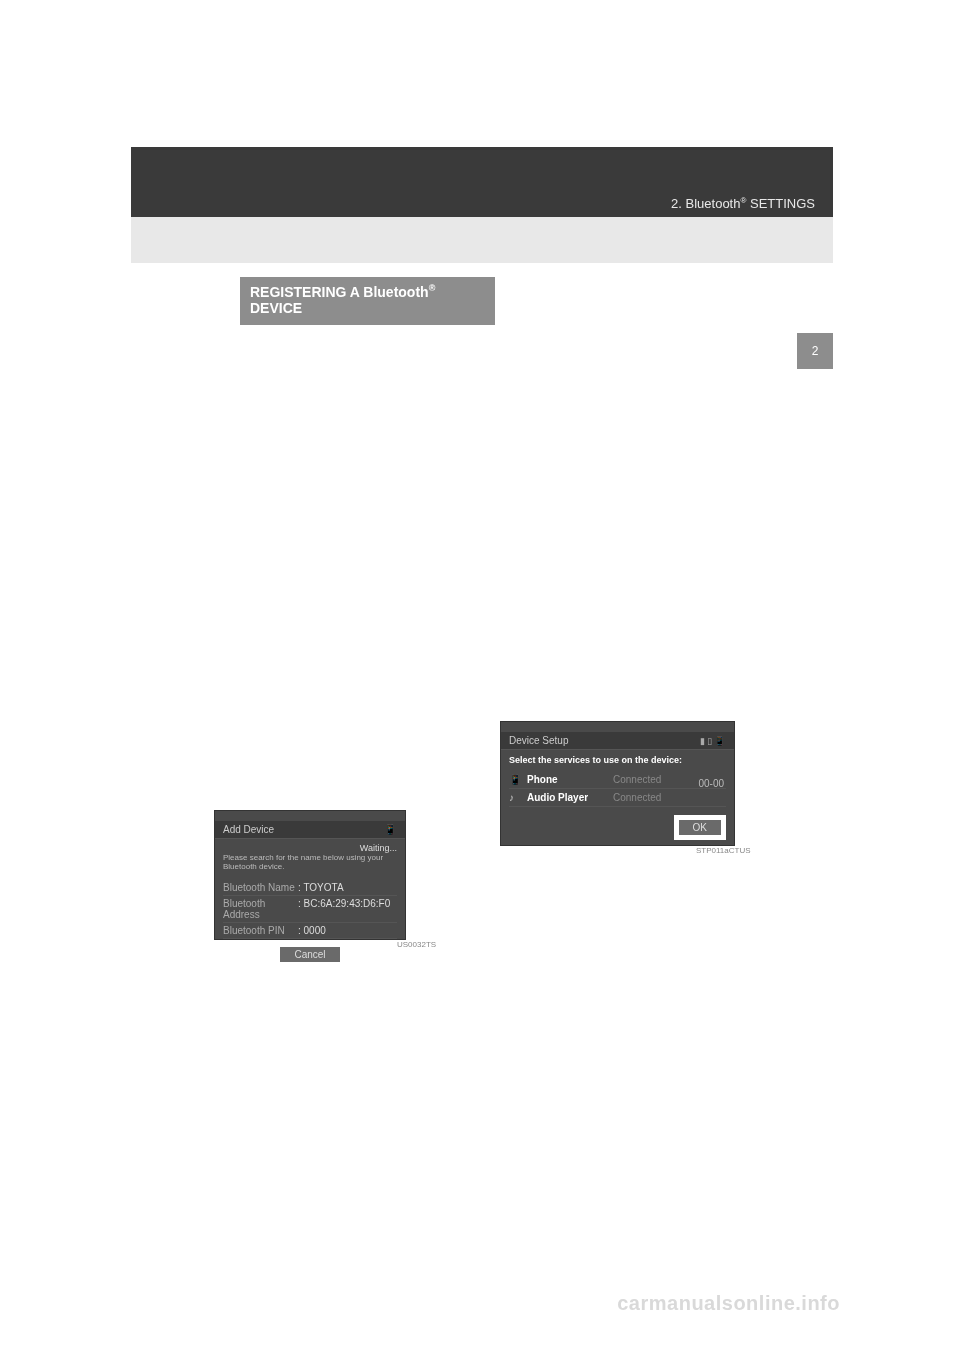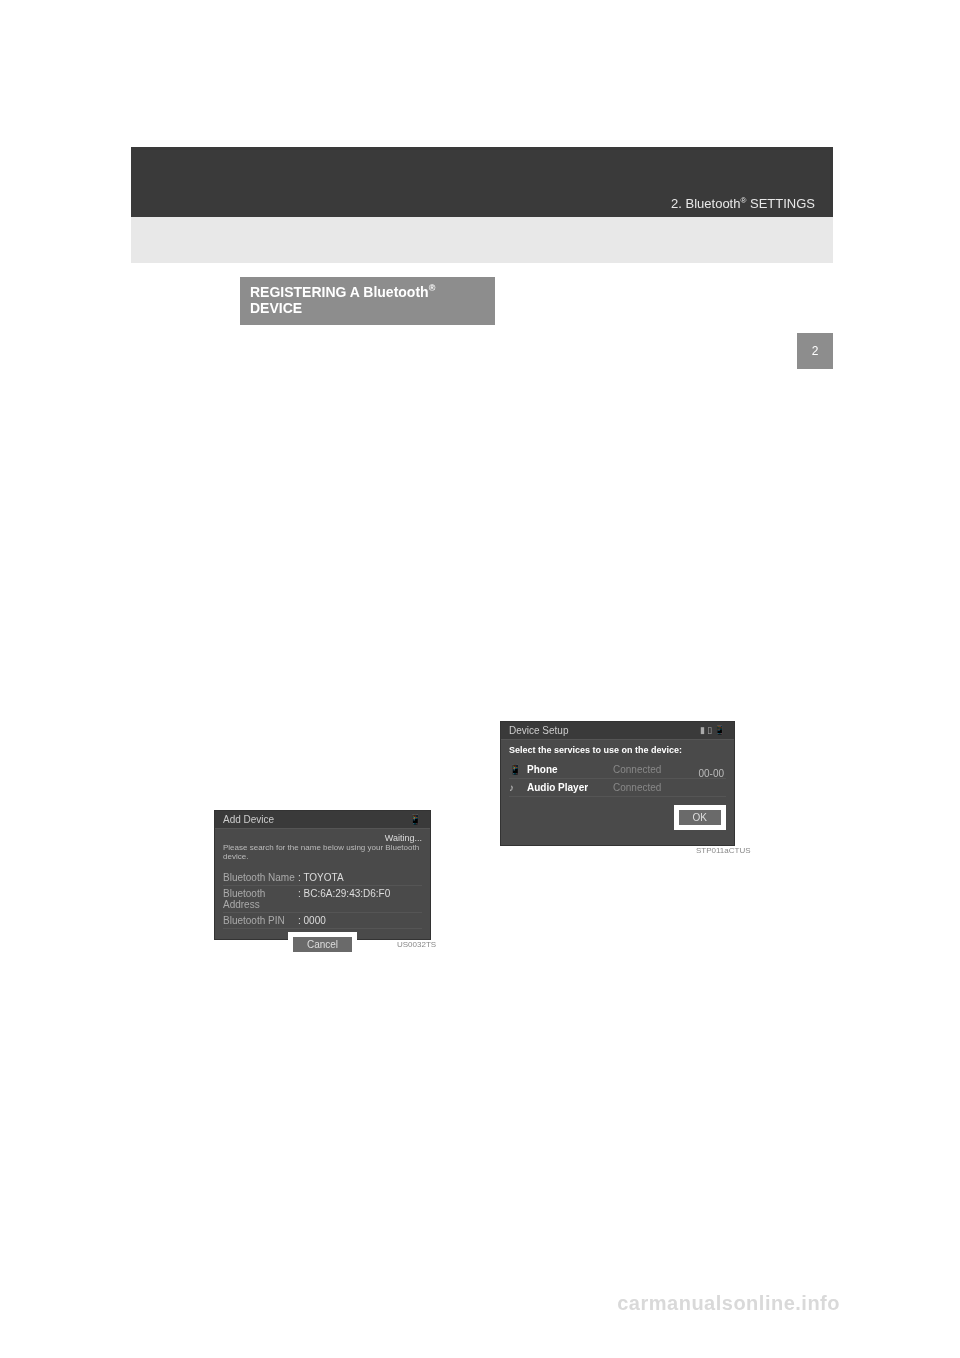--- a/index.html
+++ b/index.html
@@ -76,38 +76,39 @@
     .screenshot {
       position: absolute;
       background: #4a4a4a;
       color: #ddd;
       font-size: 11px;
       border: 1px solid #333;
     }
     .screenshot-left {
       top: 810px;
       left: 214px;
-      width: 217px;
+      width: 192px;
       height: 130px;
     }
     .screenshot-right {
       top: 721px;
       left: 500px;
       width: 235px;
       height: 125px;
     }
     .ss-header {
       background: #3a3a3a;
       color: #ccc;
       padding: 3px 8px;
       display: flex;
       justify-content: space-between;
-      align-items: flex-start;
+      align-items: flex-end;
       font-size: 10px;
       border-bottom: 1px solid #555;
+      margin-top: 10px;
     }
     .ss-body {
       padding: 4px 8px;
       font-size: 9px;
       color: #bbb;
     }
     .ss-body-right {
       padding: 5px 8px;
       font-size: 9px;
       color: #ddd;

